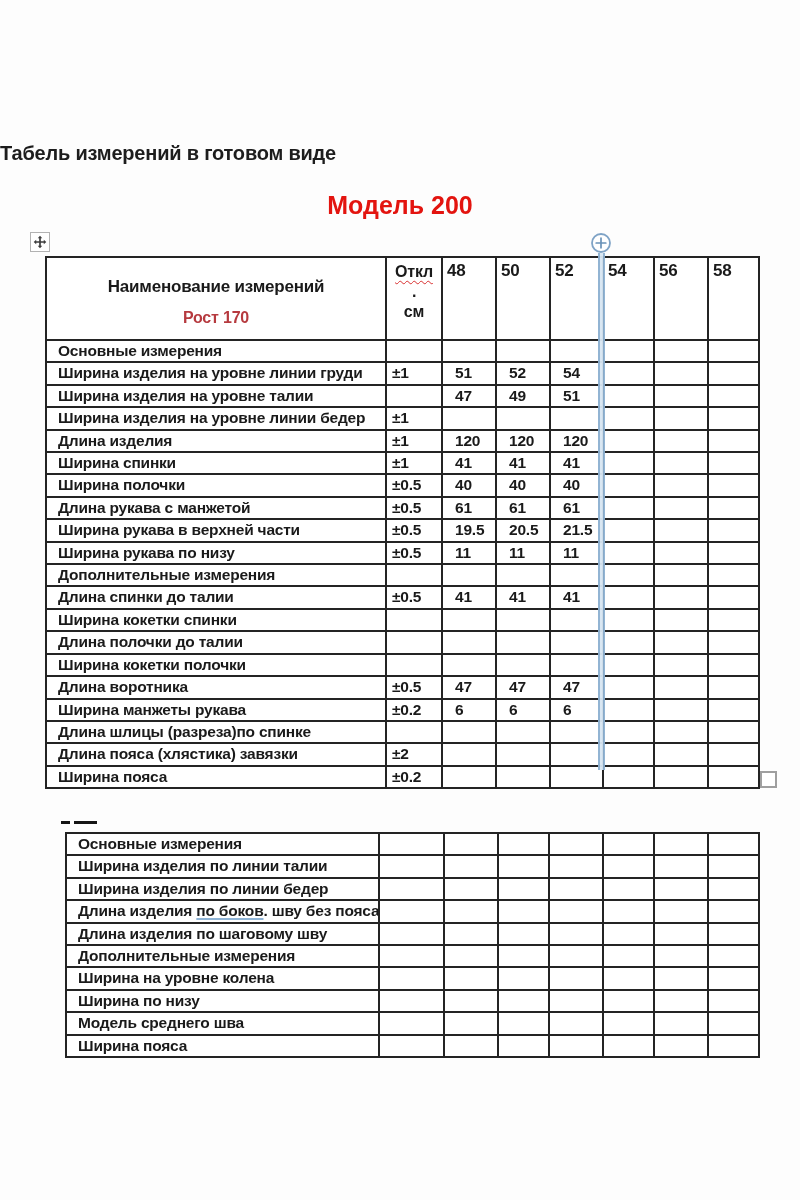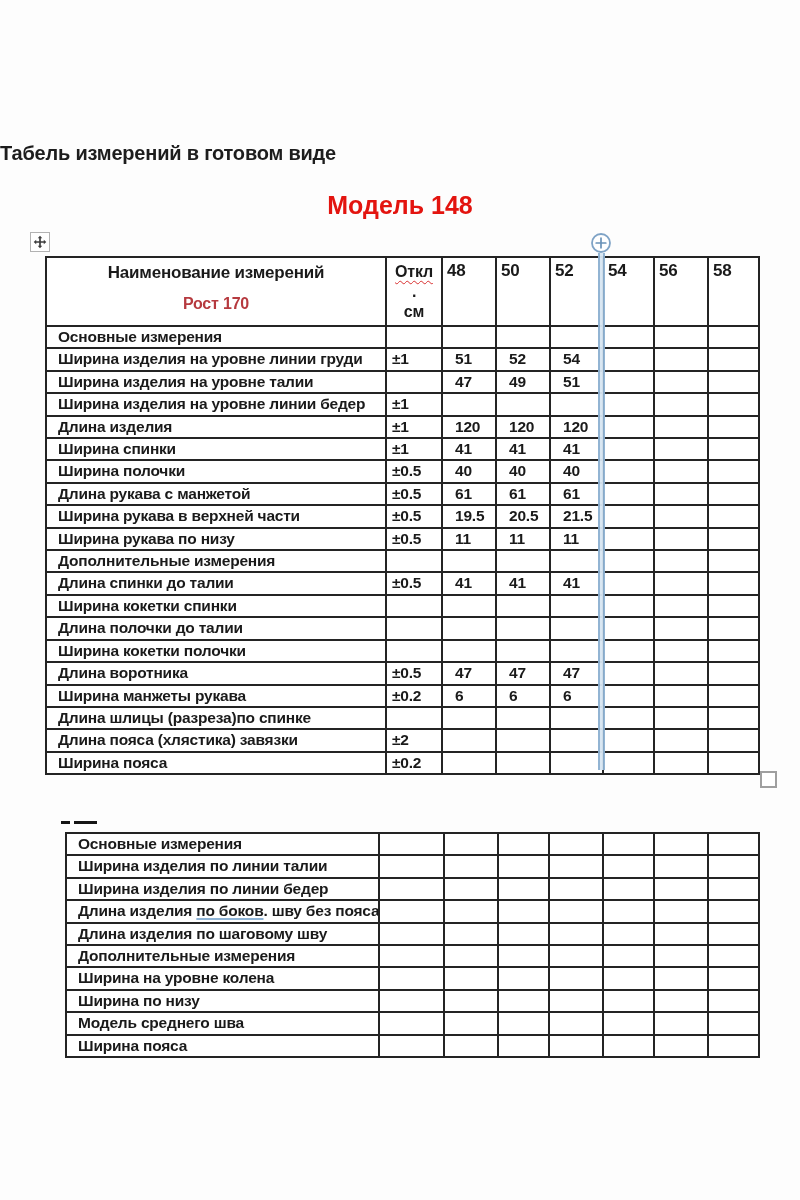--- a/index.html
+++ b/index.html
@@ -37,38 +37,38 @@
   .dash-mark i{position:absolute;top:1px;height:3px;background:#151515;display:block;}
   .dash-a{left:0;width:9px;}
   .dash-b{left:13px;width:23px;}
   
   table{border-collapse:collapse;table-layout:fixed;background:#fff;}
   .t1{position:absolute;left:45px;top:256px;width:713px;}
   .t2{position:absolute;left:65px;top:832px;width:693px;}
   td,th{border:2px solid #242424;padding:0;overflow:hidden;white-space:nowrap;
         font-size:15.5px;font-weight:700;letter-spacing:-0.2px;color:#1a1a1a;}
   .t1 thead th{vertical-align:top;height:62px;}
-  .name-h{text-align:center;font-size:17px;padding-top:5px;}
+  .name-h{text-align:center;font-size:17px;padding-top:19px;}
   .name-h .rost{color:#b63a3f;font-size:16px;margin-top:12px;font-weight:700;}
   .otkl-h{text-align:center;font-size:16px;line-height:20px;padding-top:4px;}
   .size-h{text-align:left;padding:3px 0 0 4px;font-size:17px;}
   .t1 tbody td,.t2 td{height:20.4px;line-height:20.4px;vertical-align:middle;}
   .lbl{padding-left:11px;text-align:left;}
   .otk{padding-left:5px;text-align:left;}
   .val{padding-left:12px;text-align:left;}
   .wavy-red{text-decoration:underline wavy #d83030;text-decoration-thickness:1px;text-underline-offset:3px;}
   .ul-blue{text-decoration:underline solid #8fb4d6;text-decoration-thickness:2px;text-underline-offset:2px;}
 </style>
 </head>
 <body>
 
 <div class="page">
 
   <div class="doc-title">Табель измерений в готовом виде</div>
-  <div class="model-title">Модель 148</div>
+  <div class="model-title">Модель 200</div>
 
   <div class="move-handle">
     <span style="display:flex;">
       <svg width="14" height="14" viewBox="0 0 20 20">
         <path d="M10 1 L13.2 4.6 H11.2 V8.8 H15.4 V6.8 L19 10 L15.4 13.2 V11.2 H11.2 V15.4 H13.2 L10 19 L6.8 15.4 H8.8 V11.2 H4.6 V13.2 L1 10 L4.6 6.8 V8.8 H8.8 V4.6 H6.8 Z" fill="#3c3c3c"></path>
       </svg>
     </span>
   </div>
 
   <table class="t1">

